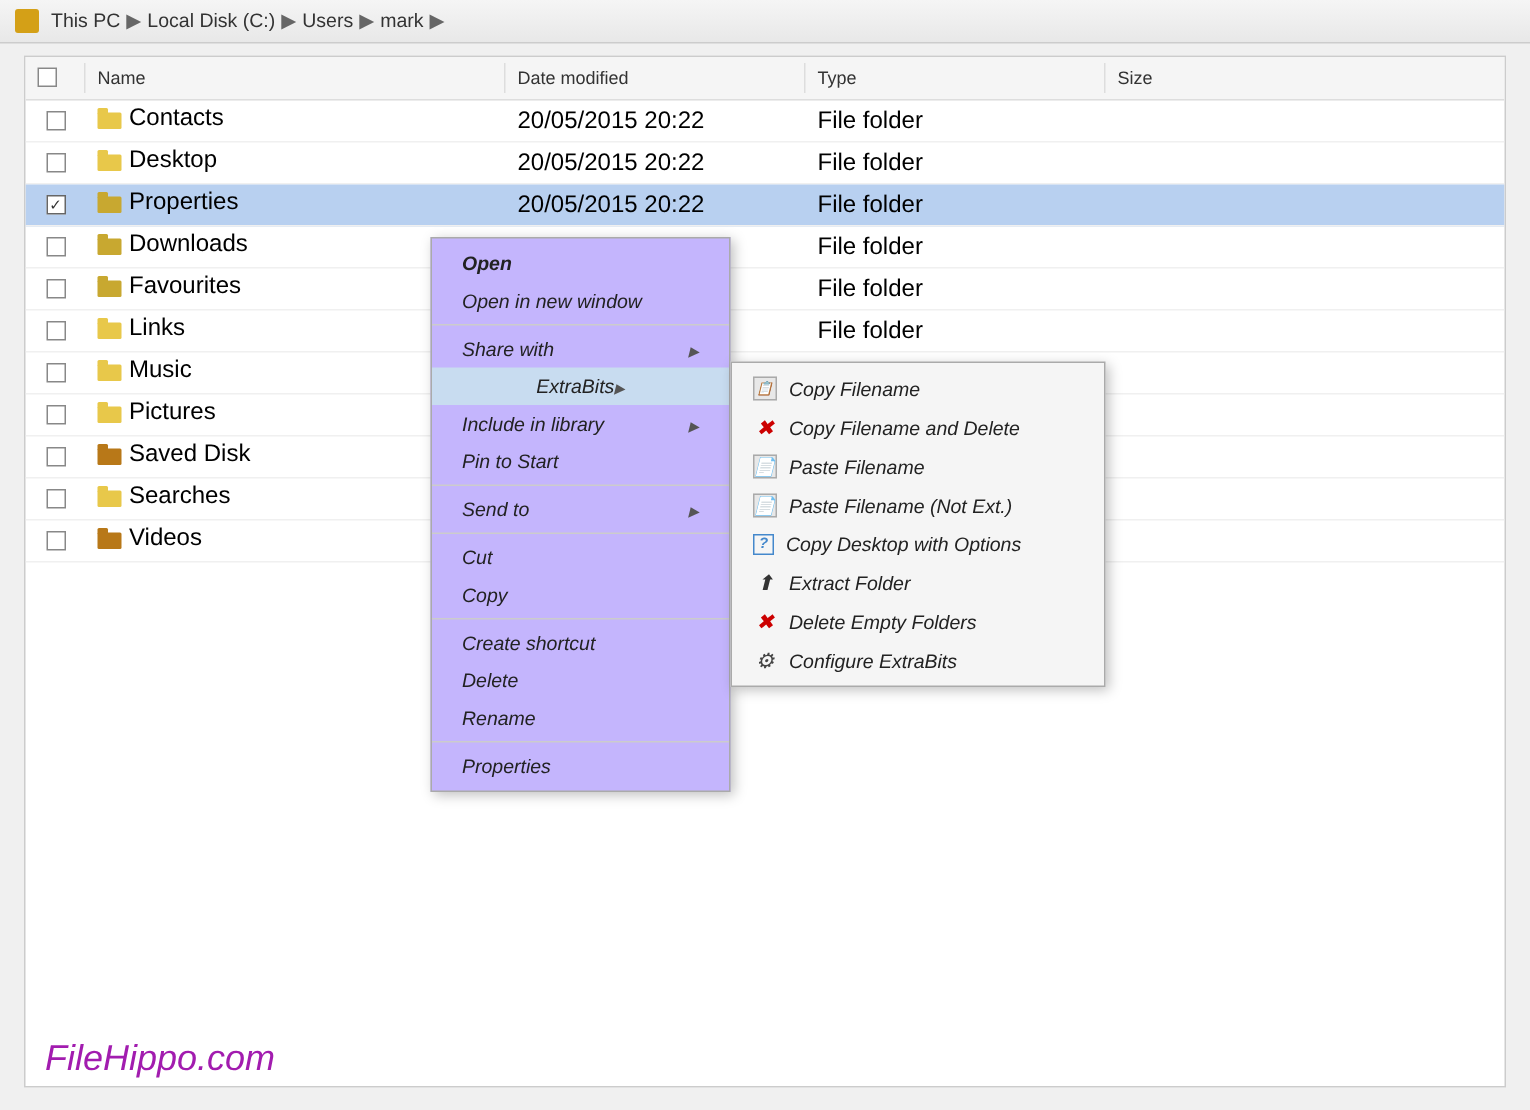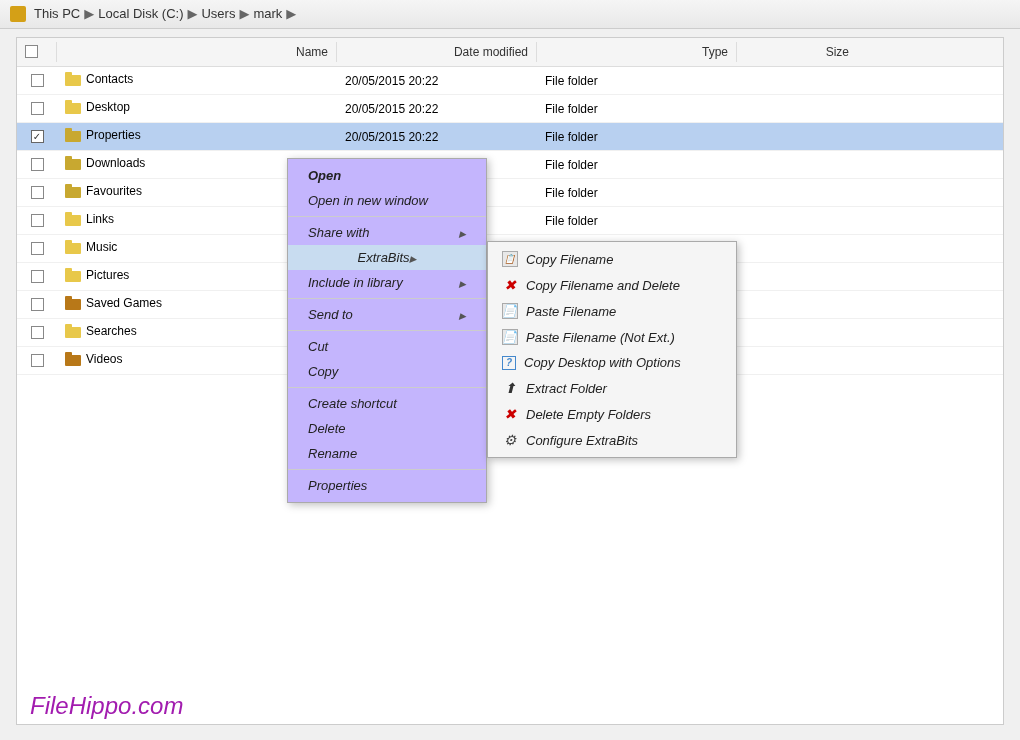--- a/index.html
+++ b/index.html
@@ -63,38 +63,37 @@
       background: #f5f5f5;
       border-bottom: 1px solid #ddd;
       padding: 4px 0;
       font-weight: normal;
       color: #333;
     }
     .file-list-header .col {
       padding: 3px 8px;
       border-right: 1px solid #ddd;
       font-size: 12px;
-      text-align: right;
     }
     .file-list-header .col:last-child { border-right: none; }
 
     .file-list-body {
       position: relative;
     }
     .file-row {
       display: grid;
       grid-template-columns: 40px 280px 200px 200px 120px;
       align-items: center;
       border-bottom: 1px solid #f0f0f0;
       height: 28px;
       cursor: pointer;
     }
     .file-row .col {
       padding: 2px 8px;
-      font-size: 12px;
+      font-size: 16px;
       white-space: nowrap;
       overflow: hidden;
       text-overflow: ellipsis;
     }
     .file-row .col:first-child {
       display: flex;
       align-items: center;
       justify-content: center;
     }
 
@@ -381,21 +380,21 @@
         <div class="col">File folder</div>
         <div class="col"></div>
       </div>
 
       <div class="file-row">
         <div class="col">
             <div class="checkbox"></div>
           </div>
         <div class="col"><span class="folder-icon">
               <span class="folder-img dark"></span>
-              <span>Saved Games</span>
+              <span>Saved Disk</span>
             </span></div>
         <div class="col"></div>
         <div class="col">File folder</div>
         <div class="col"></div>
       </div>
 
       <div class="file-row">
         <div class="col">
             <div class="checkbox"></div>
           </div>
@@ -478,20 +477,23 @@
             <span>Configure ExtraBits</span>
           </div>
         </div>
       </div>
 
       <div class="menu-item">
         <span>Include in library</span>
         <span class="arrow"></span>
       </div>
 
+      <div class="menu-item">
+        <span>Pin to Start</span>
+      </div>
 
       <div class="menu-divider"></div>
 
       <div class="menu-item">
         <span>Send to</span>
         <span class="arrow"></span>
       </div>
 
       <div class="menu-divider"></div>
 

